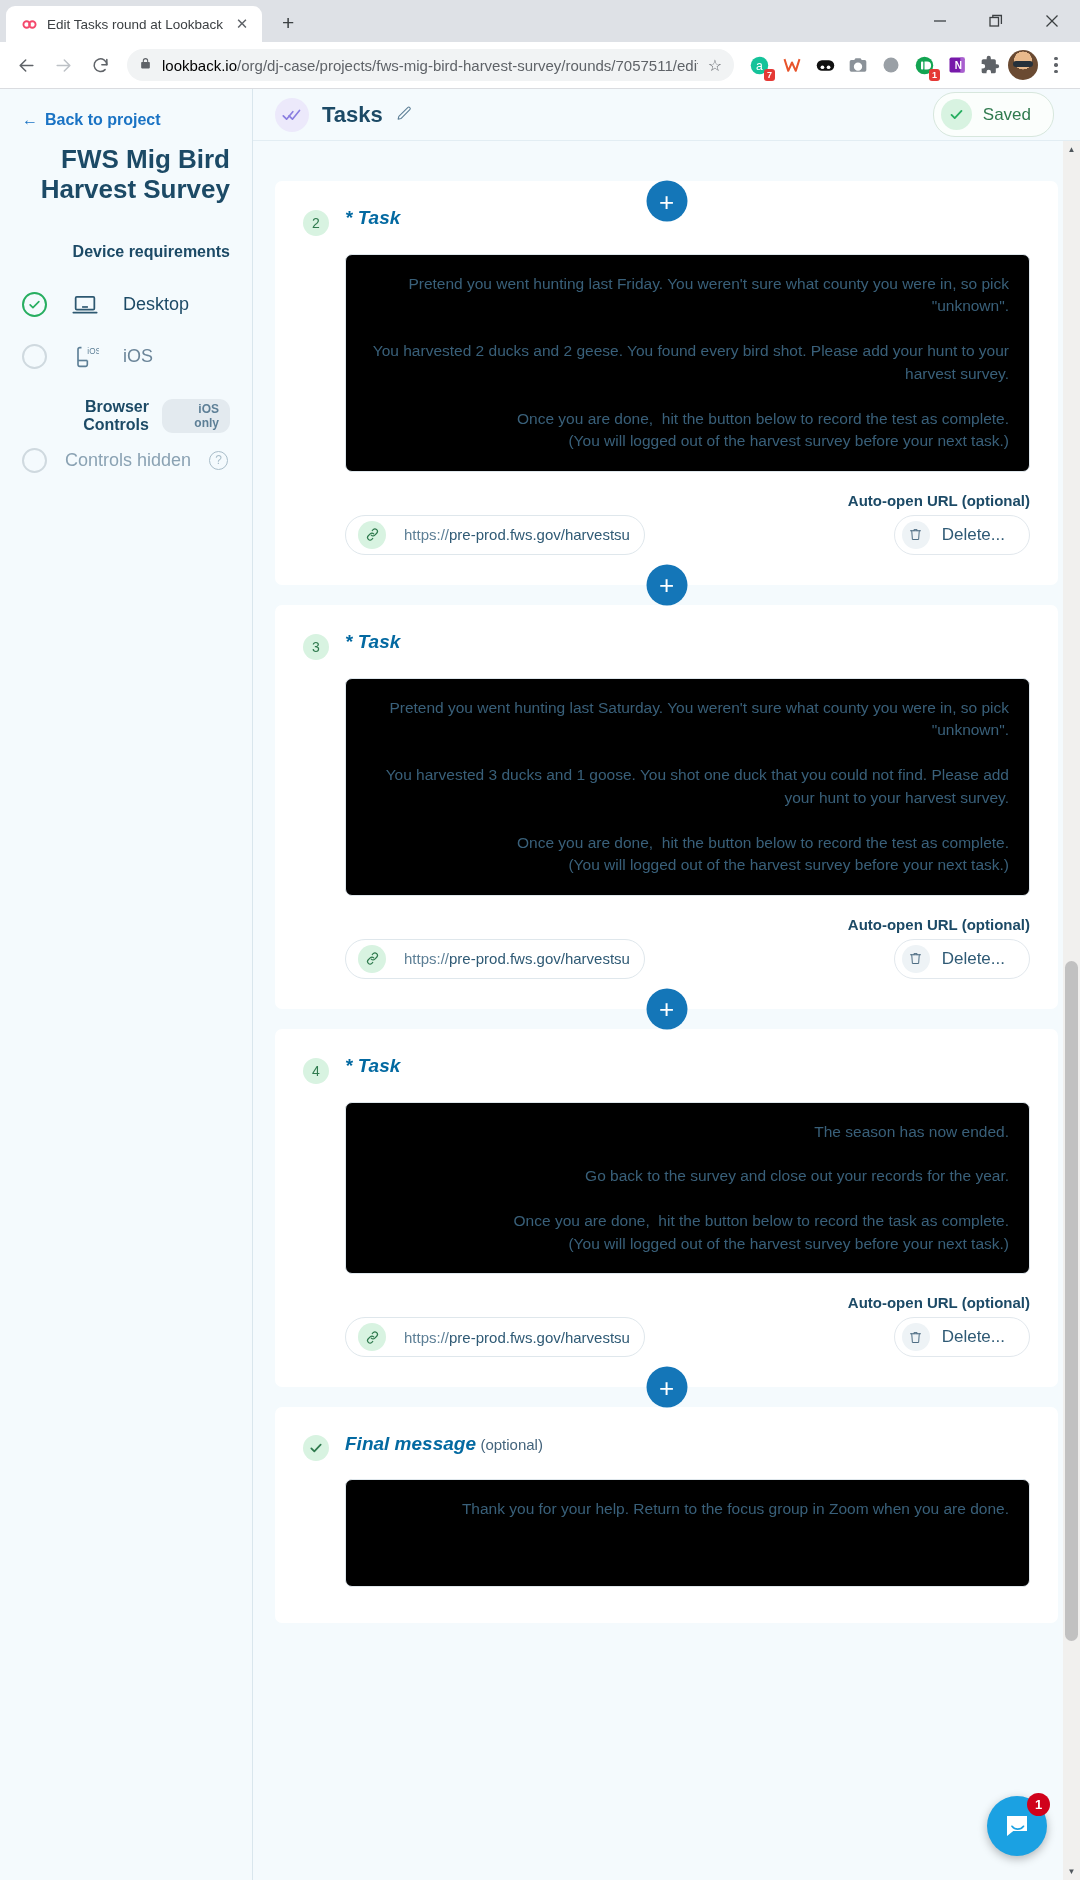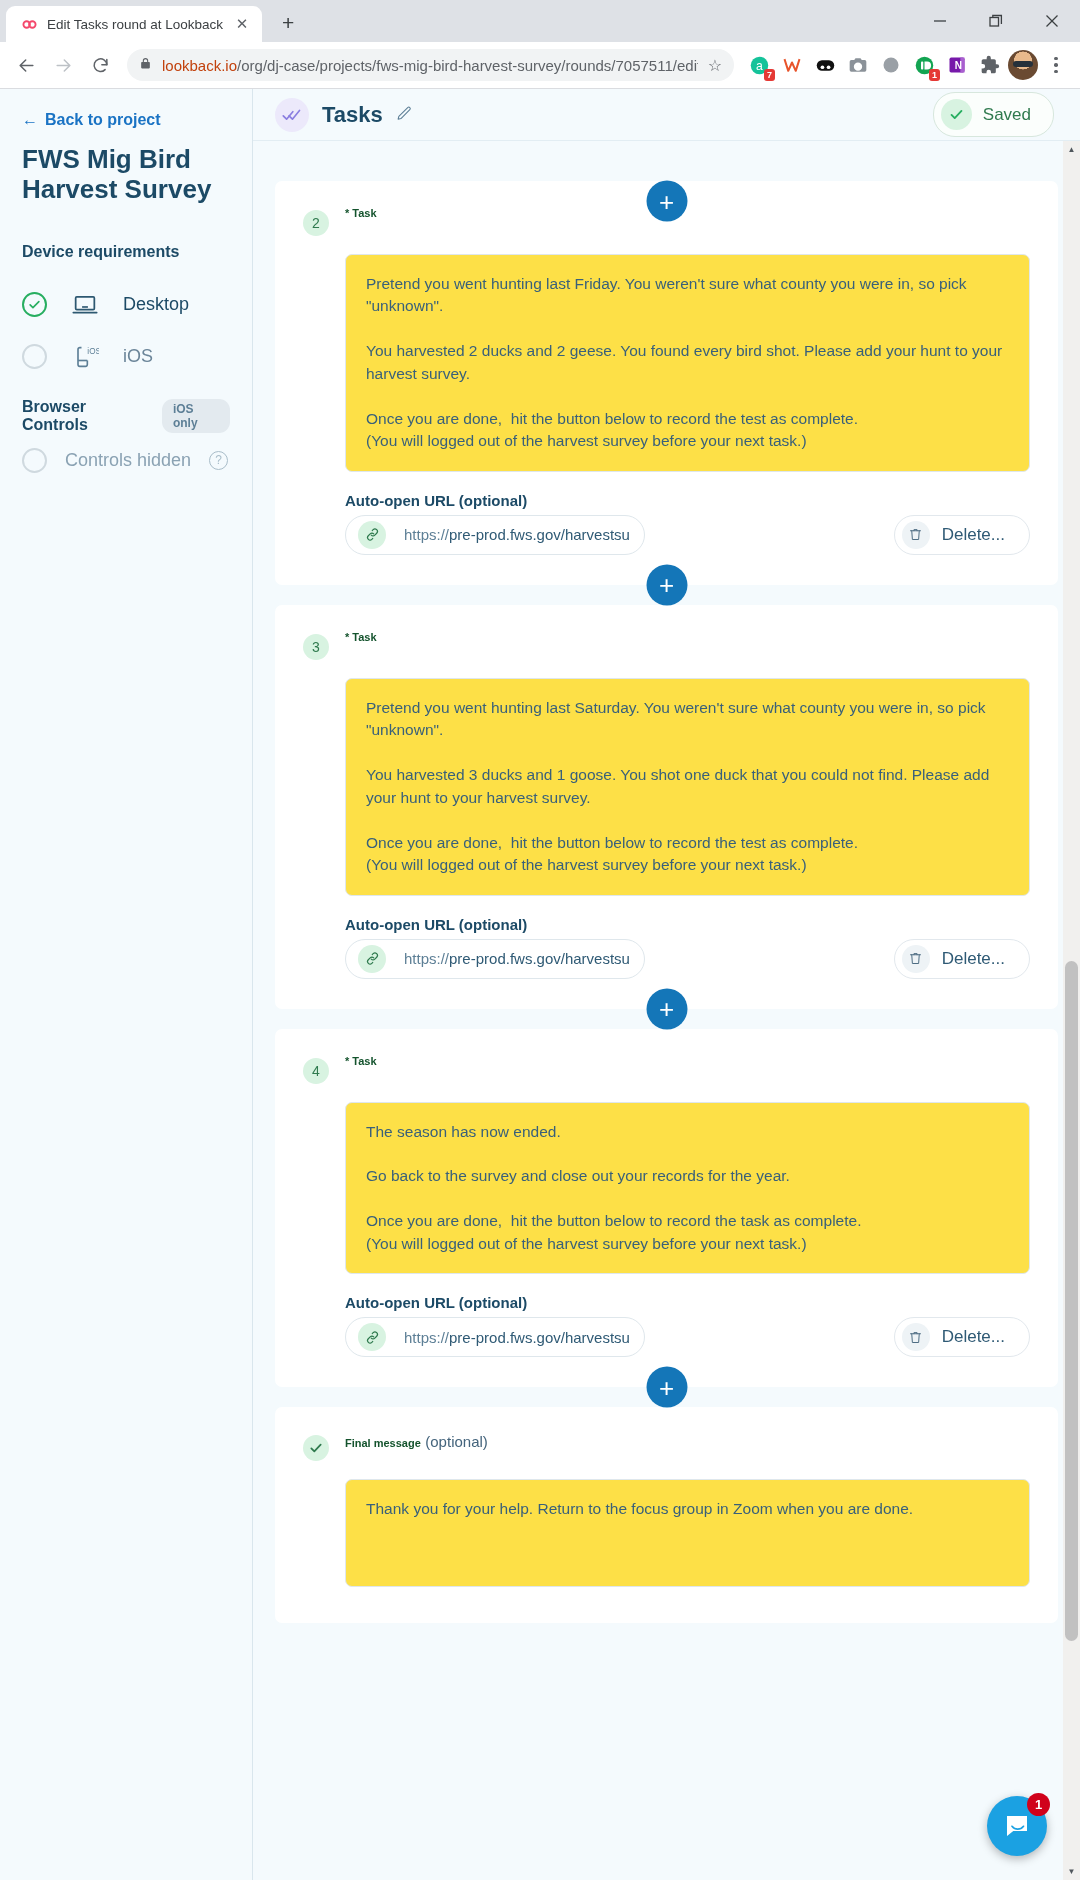--- a/index.html
+++ b/index.html
@@ -4,21 +4,21 @@
 <style>
   * { box-sizing: border-box; margin: 0; padding: 0; }
   html, body {
     width: 1080px; height: 1880px;
     font-family: "Liberation Sans", sans-serif;
     background: #ffffff;
     overflow: hidden;
   }
 
   
-  .browser { width: 1080px; height: 1880px; display: flex; flex-direction: column; }
+  .browser { width: 1080px; height: 1880px; display: flex; flex-direction: column; text-align: right; }
 
   .tabstrip {
     height: 42px; background: #dee1e6;
     display: flex; align-items: flex-end; padding-left: 6px; position: relative;
   }
   .tab {
     display: flex; align-items: center; gap: 9px;
     background: #fff; height: 36px; border-radius: 9px 9px 0 0;
     padding: 0 10px 0 14px; min-width: 245px; position: relative;
   }
@@ -47,21 +47,21 @@
     width: 34px; height: 34px; display: flex; align-items: center;
     justify-content: center; border-radius: 50%; color: #5f6368; flex: none;
   }
   .navbtn.disabled { color: #bdc1c6; }
   .omnibox {
     flex: 1; height: 32px; background: #f1f3f4; border-radius: 16px;
     display: flex; align-items: center; padding: 0 12px; gap: 10px; margin: 0 7px;
     min-width: 0;
   }
   .omni-url { font-size: 15px; color: #5f6368; white-space: nowrap; overflow: hidden; flex: 1; }
-  .omni-url b { color: #c2410c; font-weight: 400; }
+  .omni-url b { color: #000000; font-weight: 400; }
   .star { color: #5f6368; font-size: 16px; flex: none; }
   .ext { width: 30px; height: 30px; display: flex; align-items: center; justify-content: center; position: relative; flex: none; }
   .badge-sm {
     position: absolute; right: -1px; bottom: -1px; background: #e53935; color: #fff;
     font-size: 9px; border-radius: 3px; padding: 0 3px; line-height: 12px; font-weight: bold;
   }
   .avatar-btn { width: 30px; height: 30px; border-radius: 50%; overflow: hidden; flex: none;
     background: radial-gradient(circle at 50% 35%, #e8b98c 0 36%, #6a4a32 37% 100%); position: relative; }
   .avatar-btn::after { content: ""; position: absolute; left: 5px; top: 11px; width: 20px; height: 6px;
     background: #26303a; border-radius: 3px; }
@@ -139,26 +139,26 @@
   }
   .card-top { display: flex; align-items: flex-start; gap: 16px; }
   .num-circle {
     width: 26px; height: 26px; border-radius: 50%; background: #d8f3e1; color: #2f7a4e;
     font-size: 14px; display: flex; align-items: center; justify-content: center; flex: none; margin-top: 3px;
   }
   .check-circle {
     width: 26px; height: 26px; border-radius: 50%; background: #d8f3e1; color: #2f7a4e;
     display: flex; align-items: center; justify-content: center; flex: none; margin-top: 2px;
   }
-  .card-label { font-size: 11px; font-weight: bold; color: #14532d; }
+  .card-label { font-size: 19px; font-weight: bold; color: #0369a1; font-style: italic; }
   .card-sub { font-size: 16px; color: #44647c; margin-top: 3px; }
   .textarea {
     margin: 18px 0 0 42px; border: 1px solid #dfe7ec; border-radius: 7px;
     padding: 18px 20px; font-size: 15.5px; line-height: 1.45; color: #39607a;
-    white-space: pre-wrap; background: #fde047;
+    white-space: pre-wrap; background: #000000;
   }
   .url-label { margin: 20px 0 0 0; font-size: 15px; font-weight: bold; color: #1c4a66; }
   .row-bottom { display: flex; align-items: flex-end; margin-top: 6px; }
   .url-field {
     border: 1px solid #dfe7ec; border-radius: 22px; height: 40px; width: 300px;
     display: flex; align-items: center; gap: 18px; padding: 0 12px; overflow: hidden;
   }
   .link-circ { width: 28px; height: 28px; border-radius: 50%; background: #d8f3e1;
     display: flex; align-items: center; justify-content: center; color: #2f7a4e; flex: none; }
   .url-text { font-size: 15px; color: #5d7f96; white-space: nowrap; overflow: hidden; }

